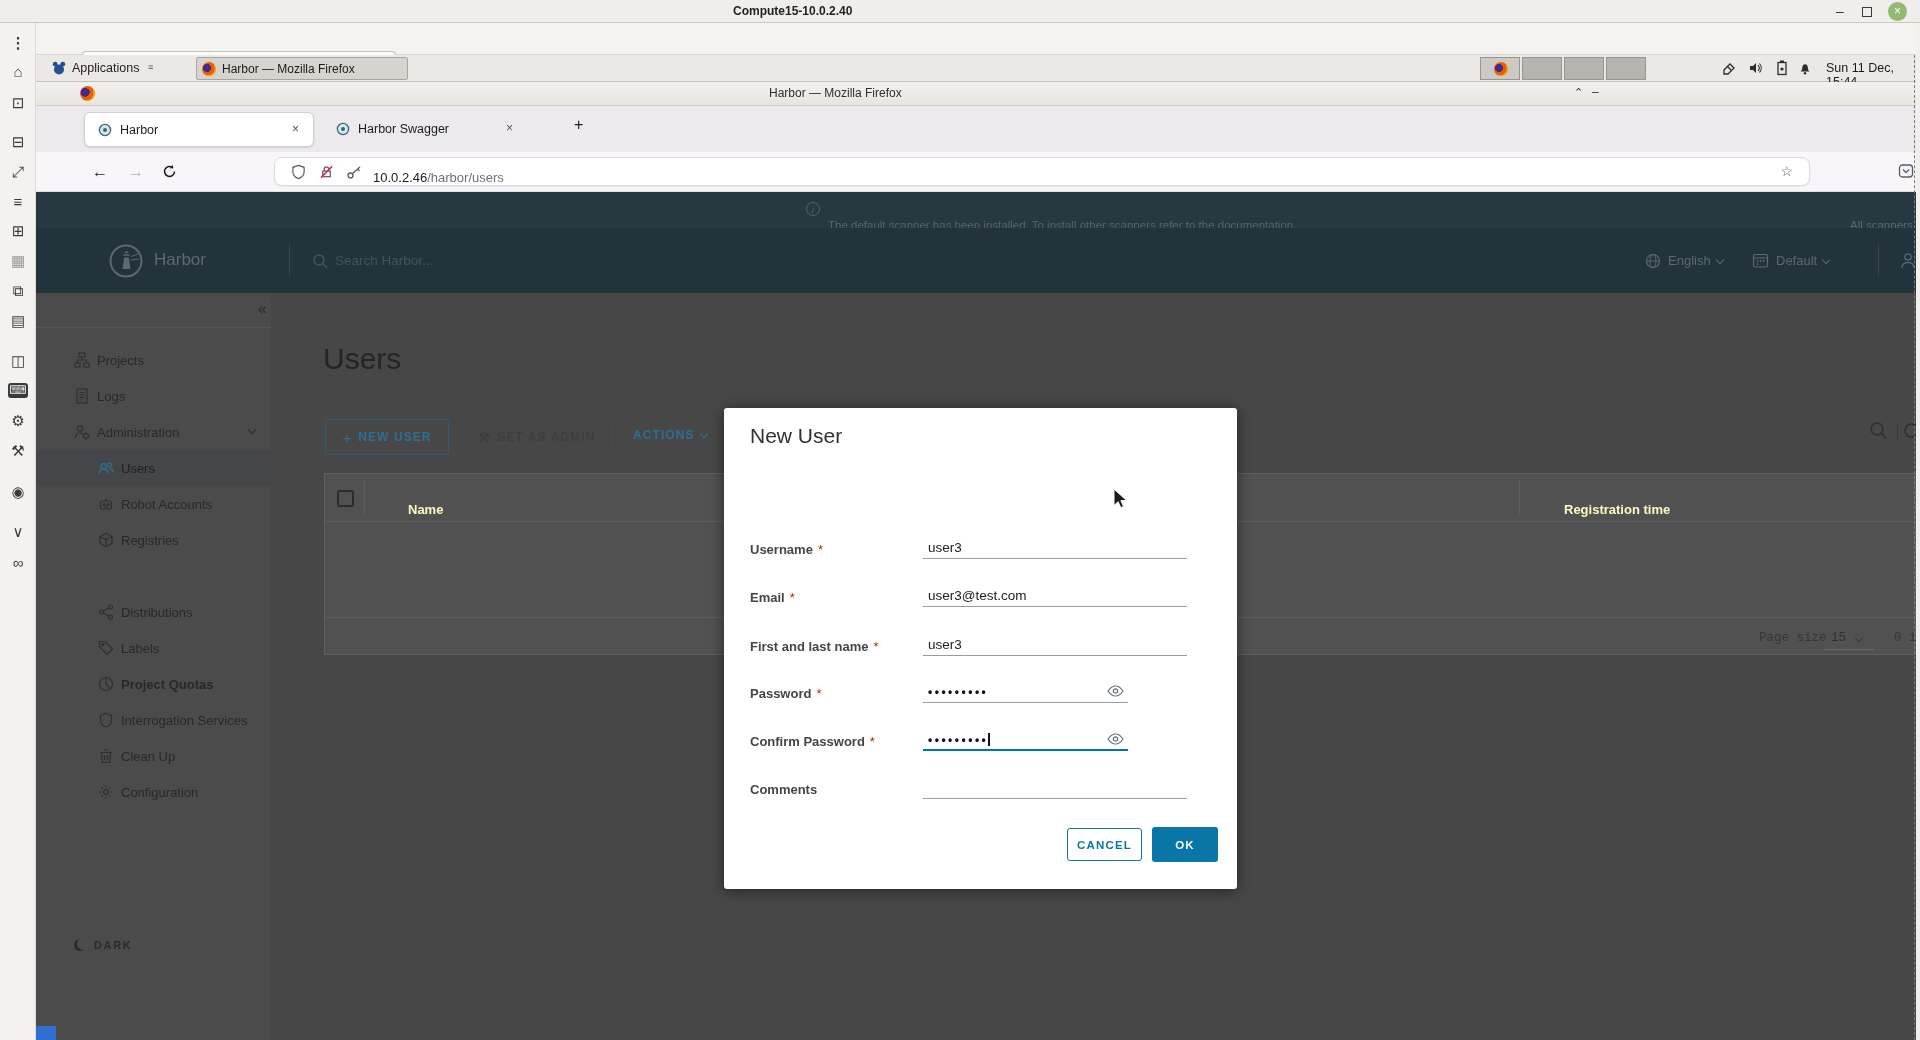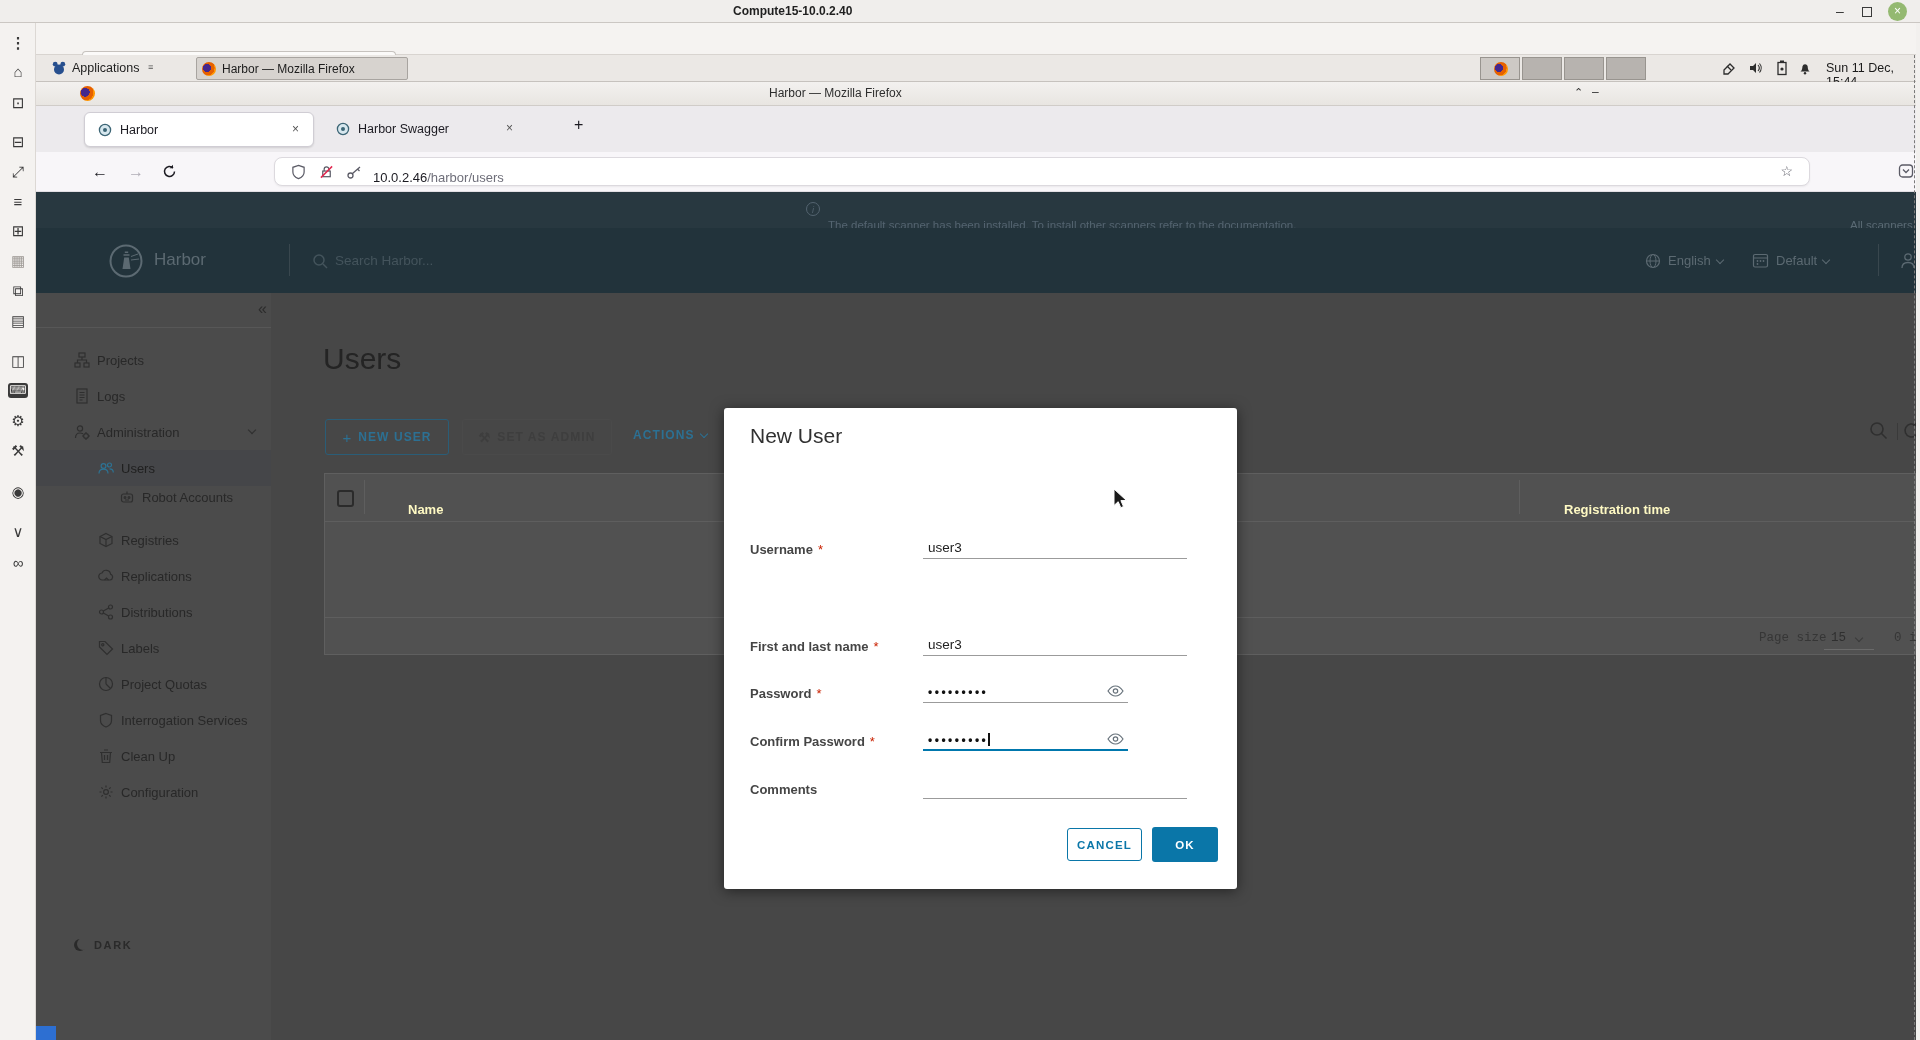--- a/index.html
+++ b/index.html
@@ -317,60 +317,53 @@
     </div>
     <div class="srow ind active" style="top:157px;">
       <svg class="ig" viewBox="0 0 16 16">
           <circle cx="5.5" cy="6" r="2.4"></circle>
           <path d="M1 13.5c0-3.4 2.2-4.3 4.5-4.3s4.5.9 4.5 4.3"></path>
           <circle cx="11.5" cy="5" r="2"></circle>
           <path d="M11.5 8.8c2 0 3.8.8 3.8 3.7"></path>
         </svg>
       <span>Users</span>
     </div>
-    <div class="srow ind" style="top:186px;padding-left:21px;">
+    <div class="srow ind" style="top:193px;">
       <svg class="ig" viewBox="0 0 16 16">
           <rect x="2.5" y="5" width="11" height="8" rx="2"></rect>
           <circle cx="6" cy="8.5" r="0.9"></circle>
           <circle cx="10" cy="8.5" r="0.9"></circle>
           <path d="M8 5V2.5M6 11h4"></path>
         </svg>
       <span>Robot Accounts</span>
     </div>
     <div class="srow ind" style="top:229px;">
       <svg class="ig" viewBox="0 0 16 16">
           <path d="M8 1.5l6 3v7l-6 3-6-3v-7z"></path>
           <path d="M2 4.5l6 3 6-3M8 7.5V14"></path>
         </svg>
       <span>Registries</span>
     </div>
-    <div class="srow ind" style="top:265px;">
-      <svg class="ig" viewBox="0 0 16 16">
-          <path d="M4.5 12A3.5 3.5 0 014 5a4.5 4.5 0 018.6 1.2A3 3 0 0112 12z"></path>
-          <path d="M6.5 12l2-2 2 2"></path>
-        </svg>
-      <span>Replications</span>
-    </div>
     <div class="srow ind" style="top:301px;">
       <svg class="ig" viewBox="0 0 16 16">
           <circle cx="12.5" cy="3" r="2"></circle>
           <circle cx="3.5" cy="8" r="2"></circle>
           <circle cx="12.5" cy="13" r="2"></circle>
           <path d="M5.3 7l5.4-3M5.3 9l5.4 3"></path>
         </svg>
       <span>Distributions</span>
     </div>
     <div class="srow ind" style="top:337px;">
       <svg class="ig" viewBox="0 0 16 16">
           <path d="M1.5 7V1.5H7L14.5 9 9 14.5z"></path>
           <circle cx="4.8" cy="4.8" r="1.1"></circle>
         </svg>
       <span>Labels</span>
     </div>
-    <div class="srow ind" style="top:373px;">
+    <div class="srow ind" style="top:373px;font-weight:bold;">
       <svg class="ig" viewBox="0 0 16 16">
           <circle cx="8" cy="8" r="6.5"></circle>
           <path d="M8 8V1.5M8 8l4.5 4.5"></path>
         </svg>
       <span>Project Quotas</span>
     </div>
     <div class="srow ind" style="top:409px;">
       <svg class="ig" viewBox="0 0 16 16">
           <path d="M8 1.5l5.5 2v5c0 3.5-2.7 5.5-5.5 6.5-2.8-1-5.5-3-5.5-6.5v-5z"></path>
         </svg>
@@ -443,20 +436,24 @@
   <div id="blue-corner"></div>
 
   <div id="backdrop"></div>
   <div id="dialog">
     <span id="dlg-title">New User</span>
 
     <div class="frow" style="top:132px;">
       <span class="lb">Username</span><span class="ast">*</span>
       <div class="ctl"><span class="val">user3</span></div>
     </div>
+    <div class="frow" style="top:180px;">
+      <span class="lb">Email</span><span class="ast">*</span>
+      <div class="ctl"><span class="val">user3@test.com</span></div>
+    </div>
     <div class="frow" style="top:229px;">
       <span class="lb">First and last name</span><span class="ast">*</span>
       <div class="ctl"><span class="val">user3</span></div>
     </div>
     <div class="frow" style="top:276px;">
       <span class="lb">Password</span><span class="ast">*</span>
       <div class="ctl pw"><span class="dots">•••••••••</span></div>
       <svg class="eye" width="17" height="12" viewBox="0 0 17 12">
           <path d="M1 6c2.2-3.3 4.7-5 7.5-5S13.8 2.7 16 6c-2.2 3.3-4.7 5-7.5 5S3.2 9.3 1 6z" fill="none" stroke="#66717a" stroke-width="1.2"></path>
           <circle cx="8.5" cy="6" r="2.2" fill="none" stroke="#66717a" stroke-width="1.2"></circle>

